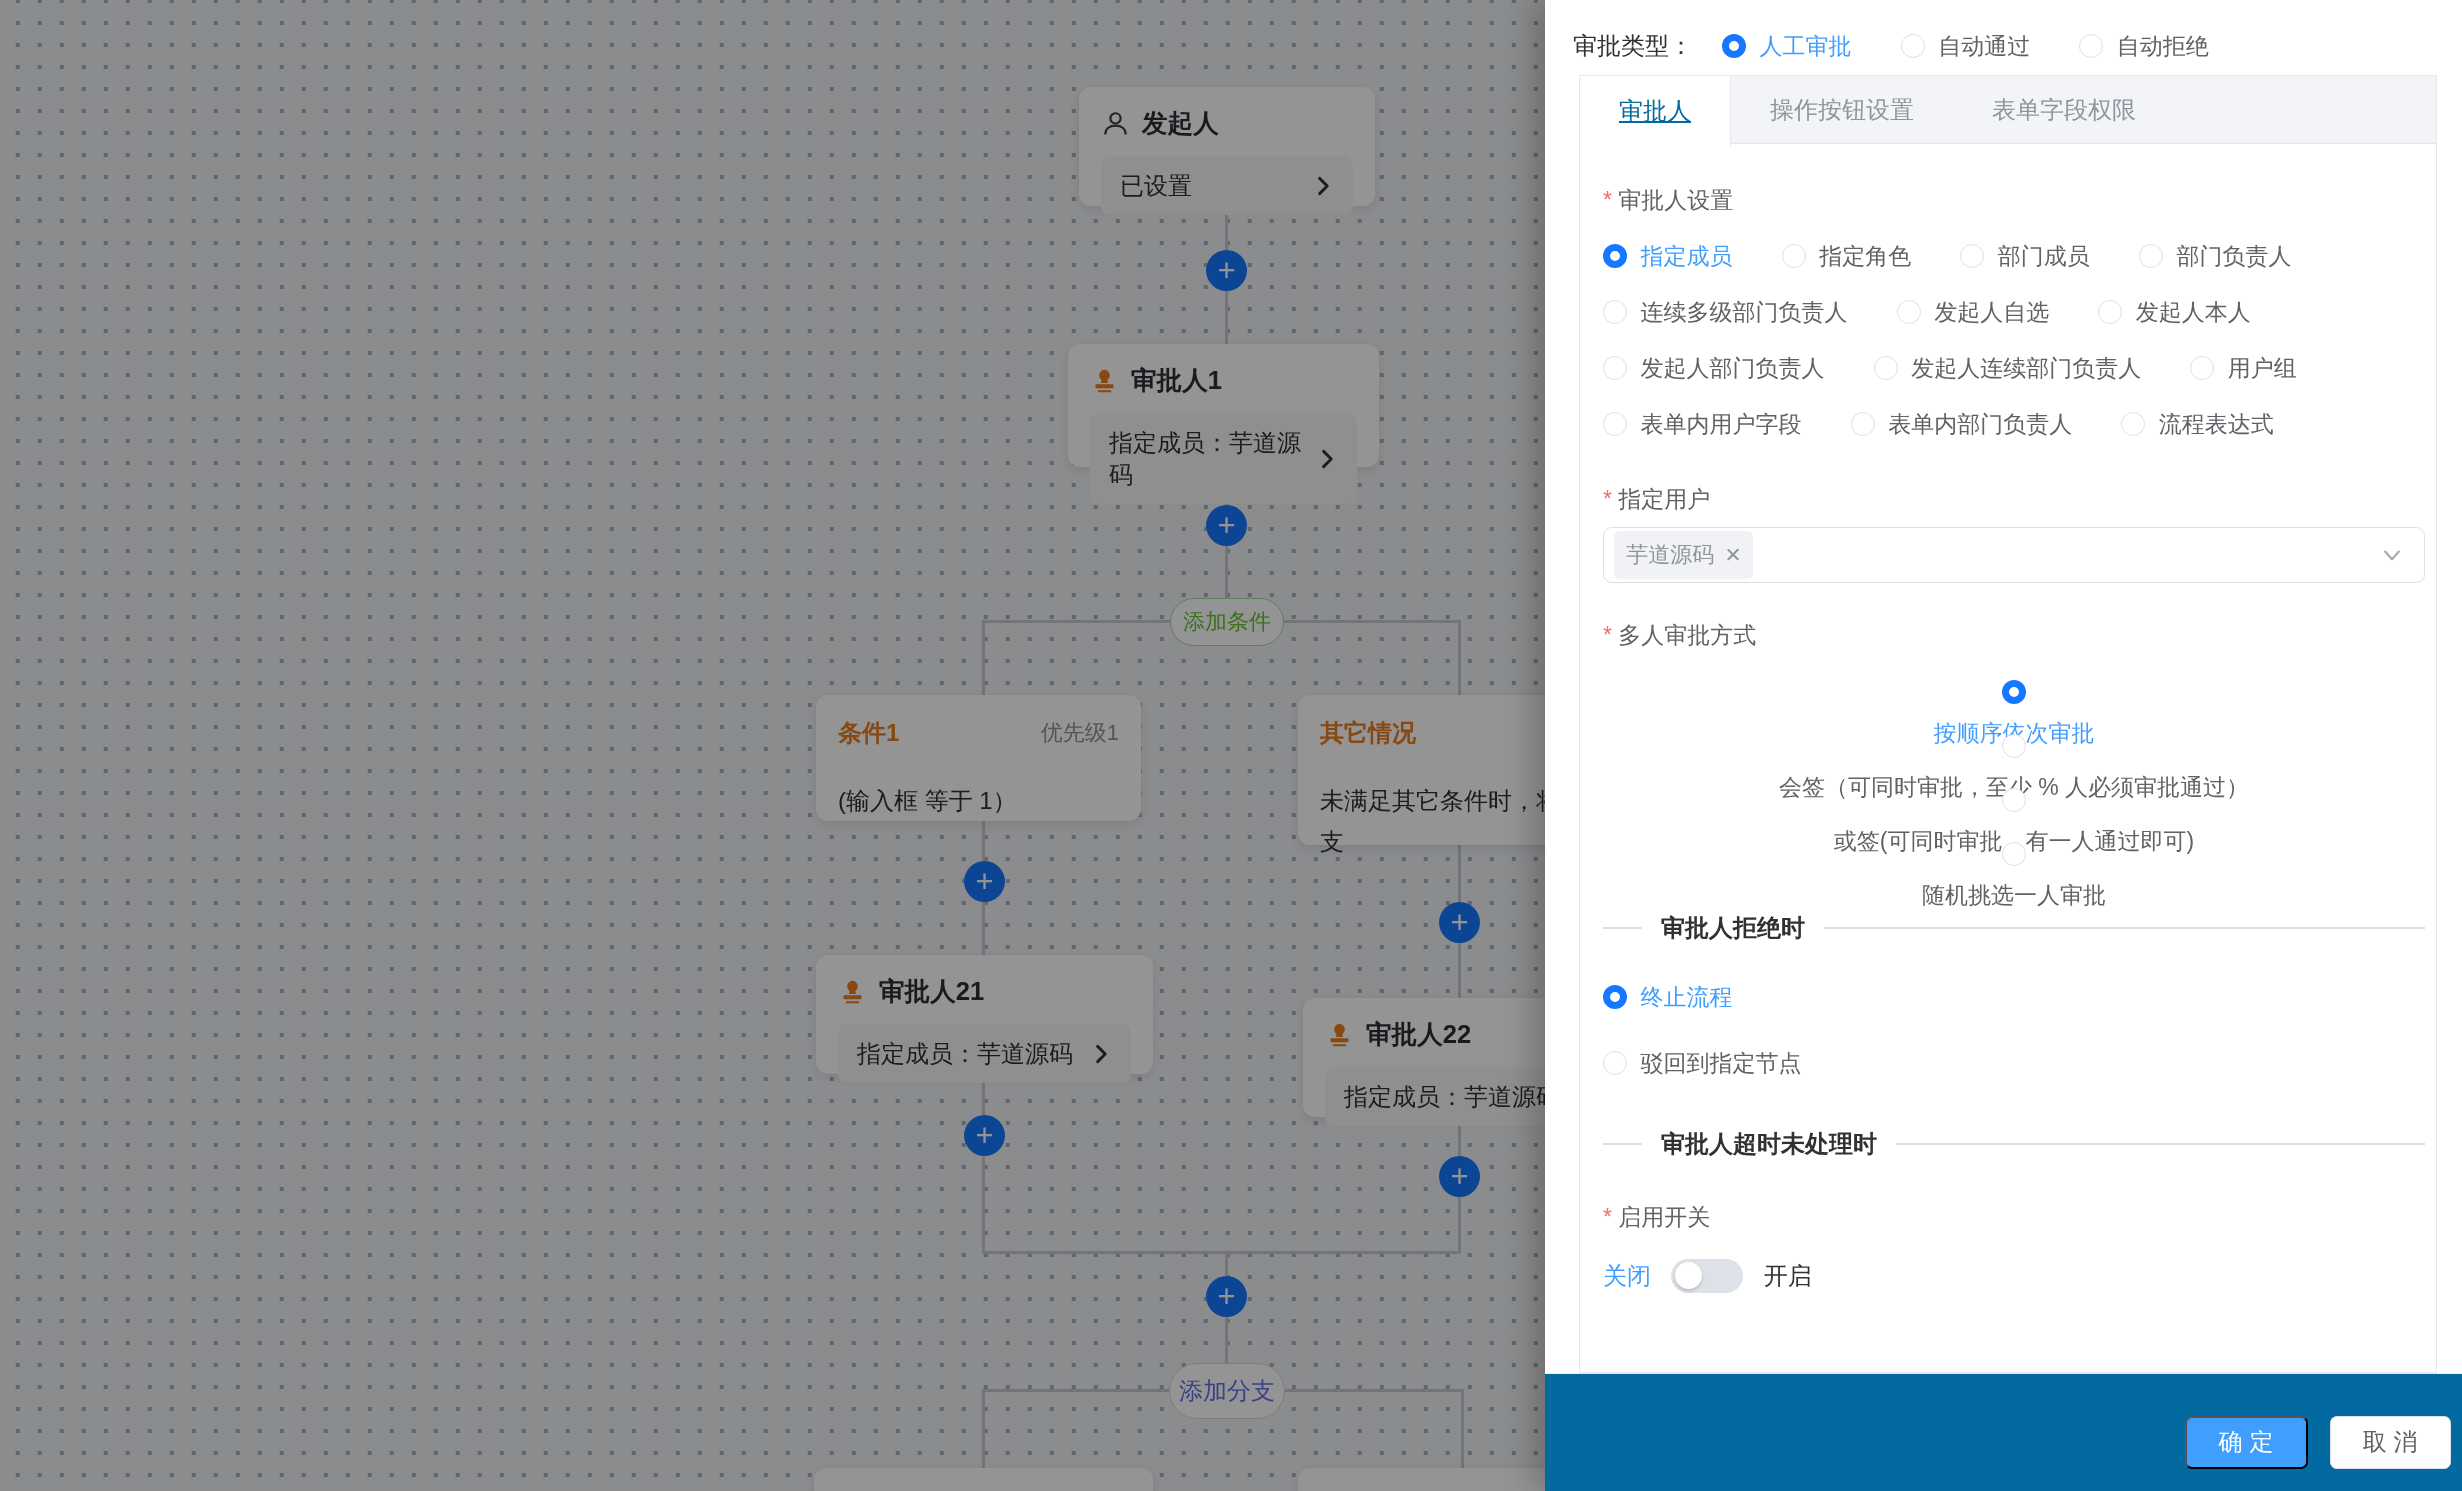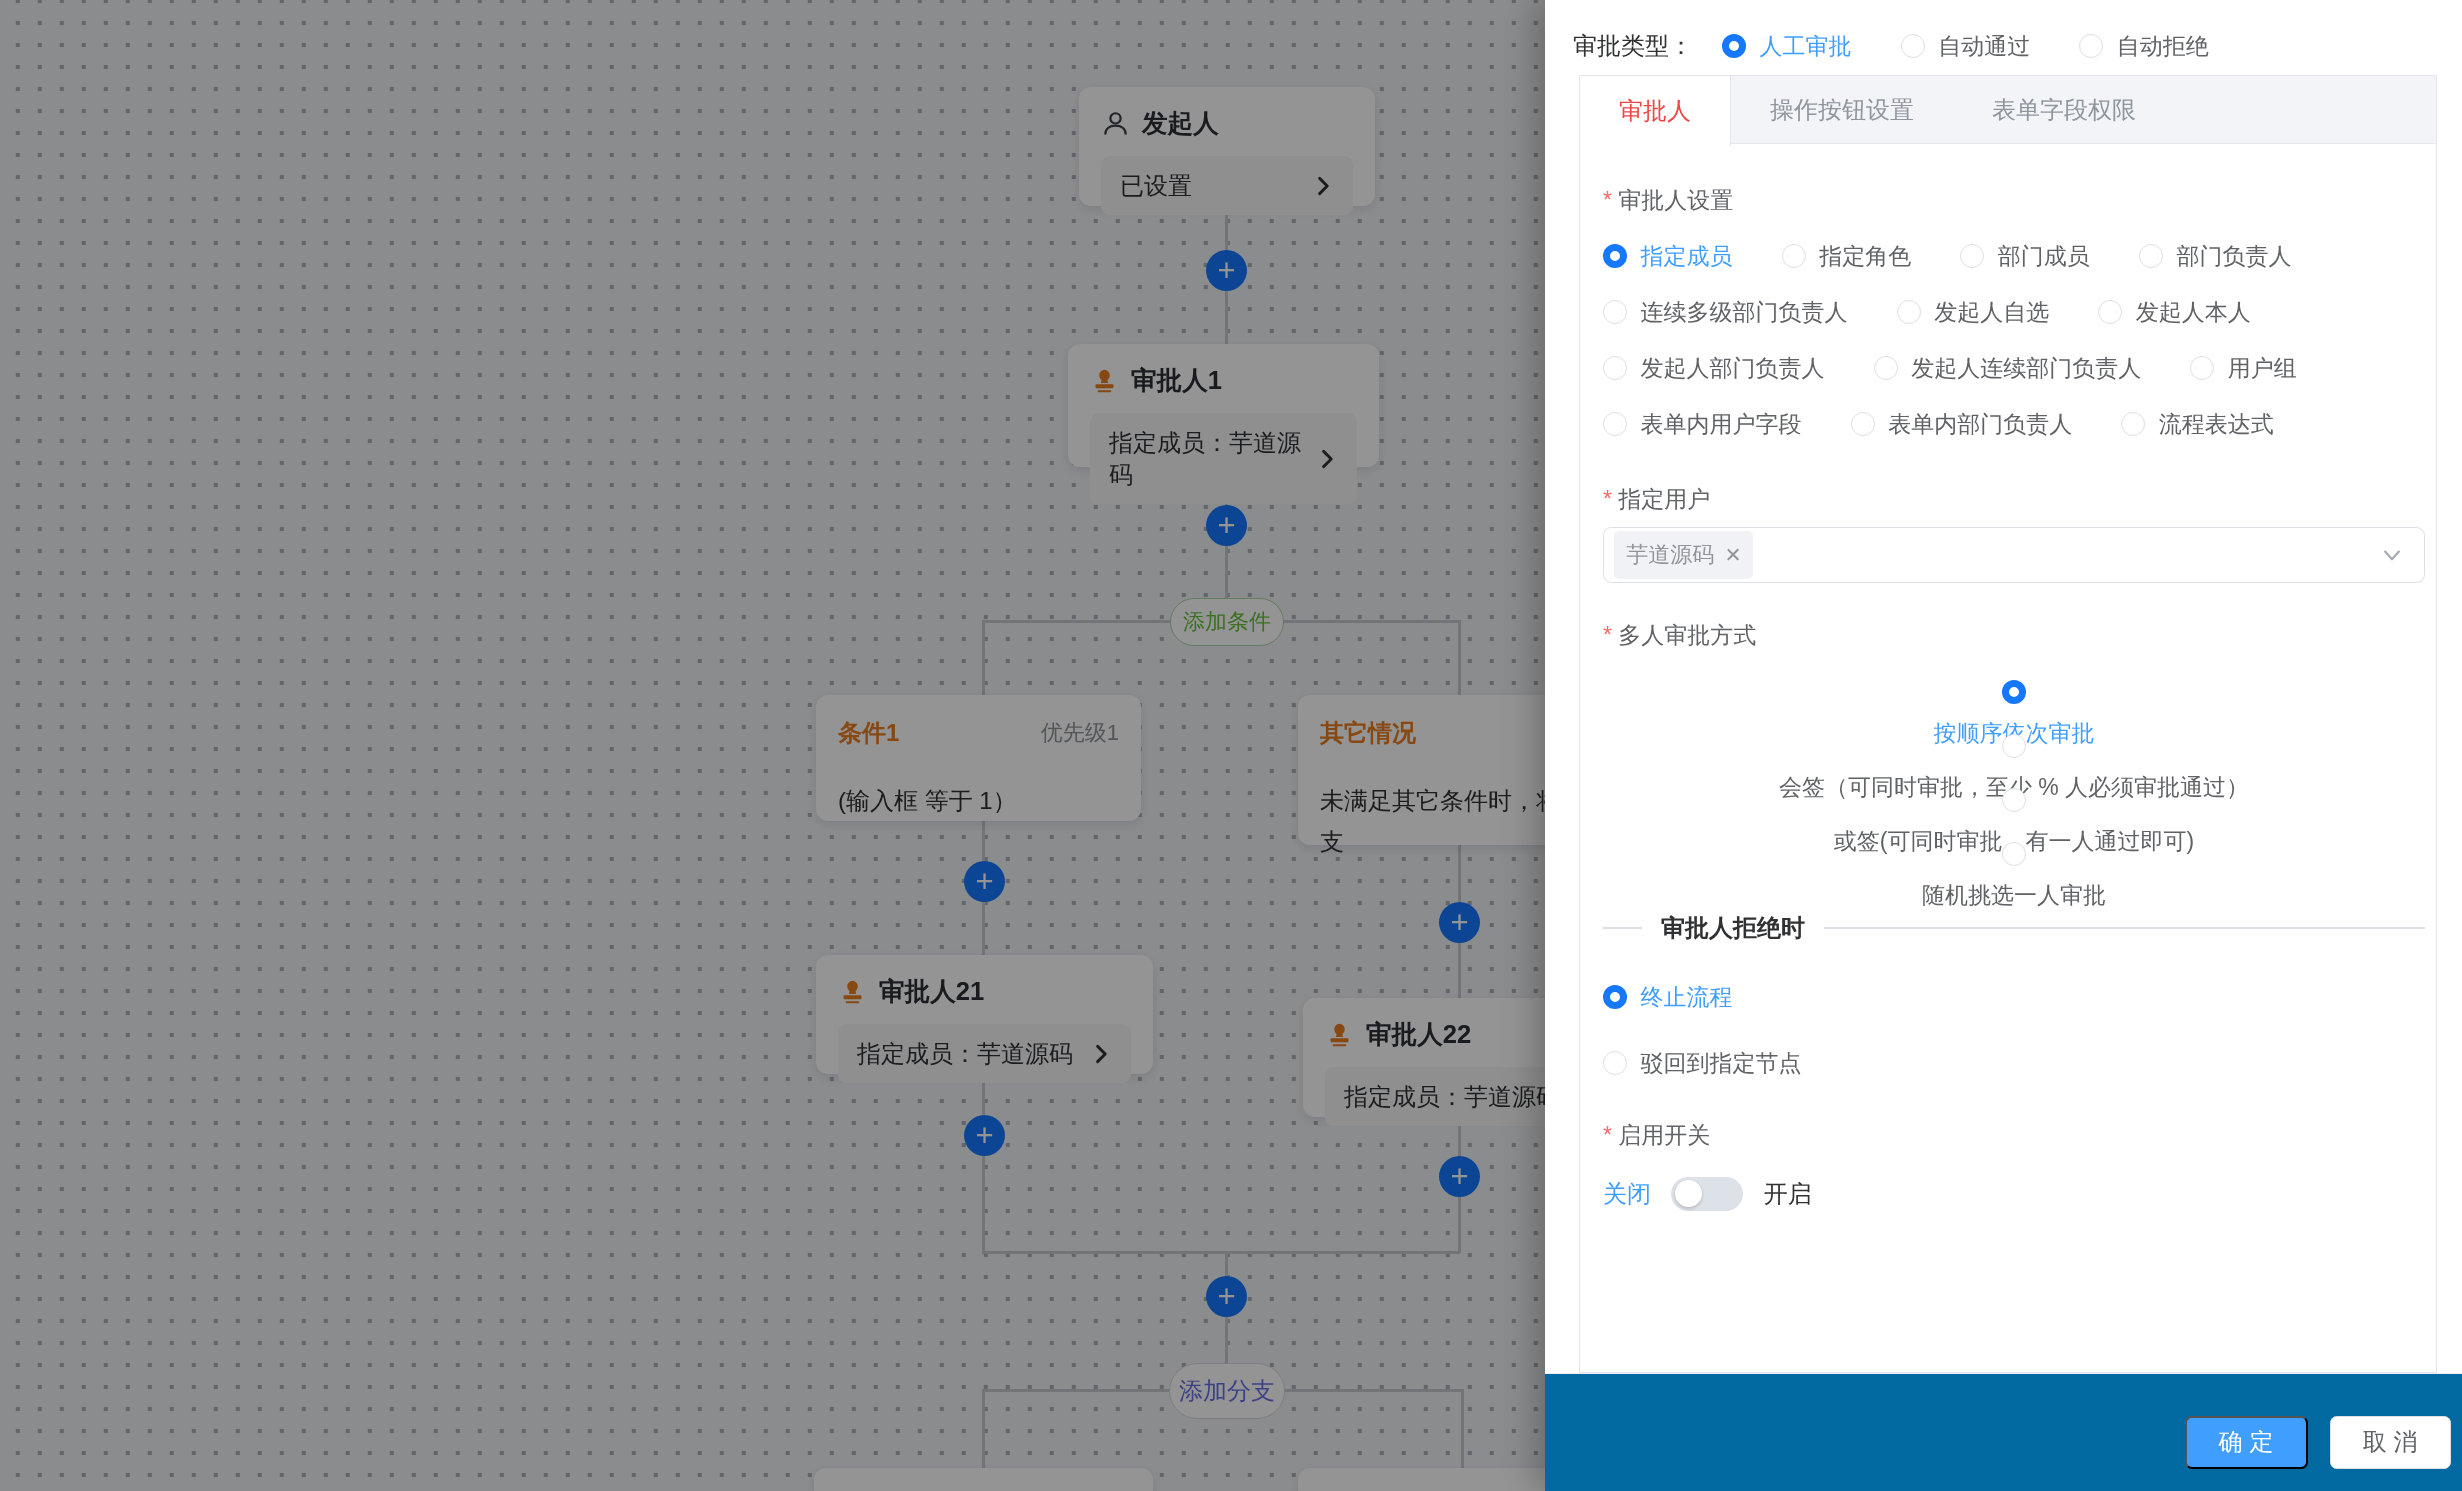--- a/index.html
+++ b/index.html
@@ -53,22 +53,22 @@
   .radio-label { font-size:23px; color:#606266; white-space:nowrap; }
   .radio-item.sel .radio-label { color:#409eff; }
   .hgap58 > .radio-item { margin-right:49px; }
 
   .tabs-card { position:absolute; top:75px; left:34px; right:25.6px; bottom:118px;
     border:1.7px solid #e4e7ed; background:#fff; }
   .tabs-header { height:68px; background:#f2f4f7; border-bottom:1.7px solid #e4e7ed;
     display:flex; }
   .tab { padding:0 39px; display:flex; align-items:center; font-size:24px;
     color:#8f959e; }
-  .tab.active { background:#fff; color:#ef4444; border-right:1.7px solid #e4e7ed;
-    height:70px; }
+  .tab.active { background:#fff; color:#0369a1; border-right:1.7px solid #e4e7ed;
+    height:70px;text-decoration:underline; }
   .tab-pane { position:absolute; top:70px; left:0; right:0; bottom:0; overflow:hidden; }
   .scroll-clip { height:1182px; overflow:hidden; padding:0 0 0 23px; width:100%; }
   .form-inner { width:822px; }
 
   .form-label { margin-top:39px; font-size:23px; color:#606266; }
   .req::before { content:"* "; color:#f56c6c; font-size:23px; }
 
   .radio-row { margin-top:24px; display:flex; align-items:center; height:32px; }
   .radio-col { margin-top:29px; }
   .radio-col .radio-item { height:32px; margin-bottom:22px;flex-direction:column; }
@@ -414,20 +414,25 @@
 
             <div class="radio-item sel single-radio">
                 <span class="rb sel"></span>
                 <span class="radio-label">终止流程</span>
               </div>
             <div class="radio-item single-radio2">
                 <span class="rb"></span>
                 <span class="radio-label">驳回到指定节点</span>
               </div>
 
+            <div class="divider mt56">
+              <span class="l"></span>
+                <span class="t">审批人超时未处理时</span>
+                <span class="r"></span>
+            </div>
 
             <div class="form-label req" style="margin-top:41px;">启用开关</div>
 
             <div class="switch-row">
               <span class="sw-off">关闭</span>
               <div class="switch">
                   <span class="knob"></span>
                 </div>
               <span class="sw-on">开启</span>
             </div>

